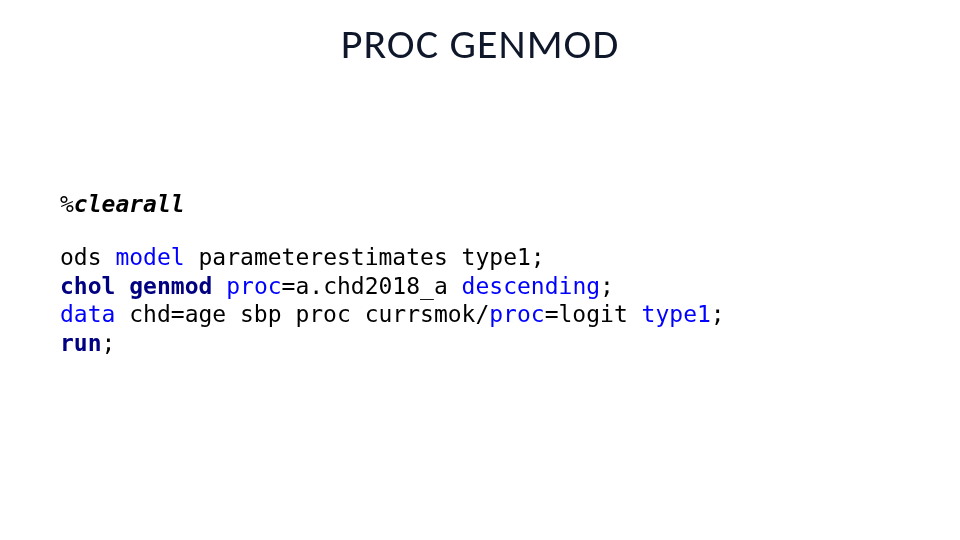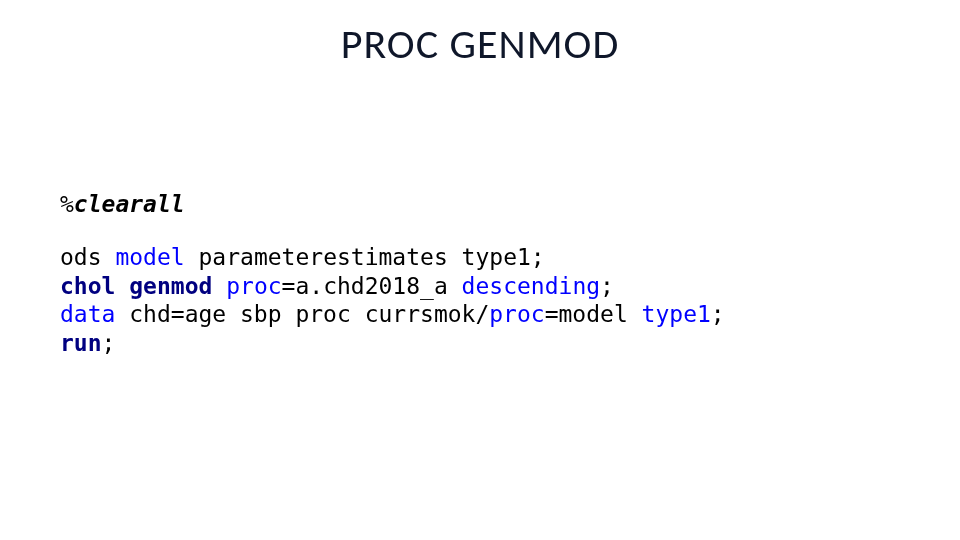--- a/index.html
+++ b/index.html
@@ -49,16 +49,16 @@
 </style>
 </head>
 <body>
 
 <div class="slide">
 
   <div class="title">PROC GENMOD</div>
 
   <div class="code-block"><span class="macro"><span>%</span><span class="bold">clearall</span></span><span><span>ods</span><span> </span><span class="kw-blue">model</span><span> parameterestimates type1;</span></span>
 <span><span class="bold kw-navy">chol</span><span> </span><span class="bold kw-navy">genmod</span><span> </span><span class="kw-blue">proc</span><span>=a.chd2018_a </span><span class="kw-blue">descending</span><span>;</span></span>
-<span><span class="kw-blue">data</span><span> chd=age sbp proc currsmok/</span><span class="kw-blue">proc</span><span>=model </span><span class="kw-blue">type1</span><span>;</span></span>
+<span><span class="kw-blue">data</span><span> chd=age sbp proc currsmok/</span><span class="kw-blue">proc</span><span>=logit </span><span class="kw-blue">type1</span><span>;</span></span>
 <span><span class="bold kw-navy">run</span><span>;</span></span></div>
 
 </div>
 
 </body></html>

